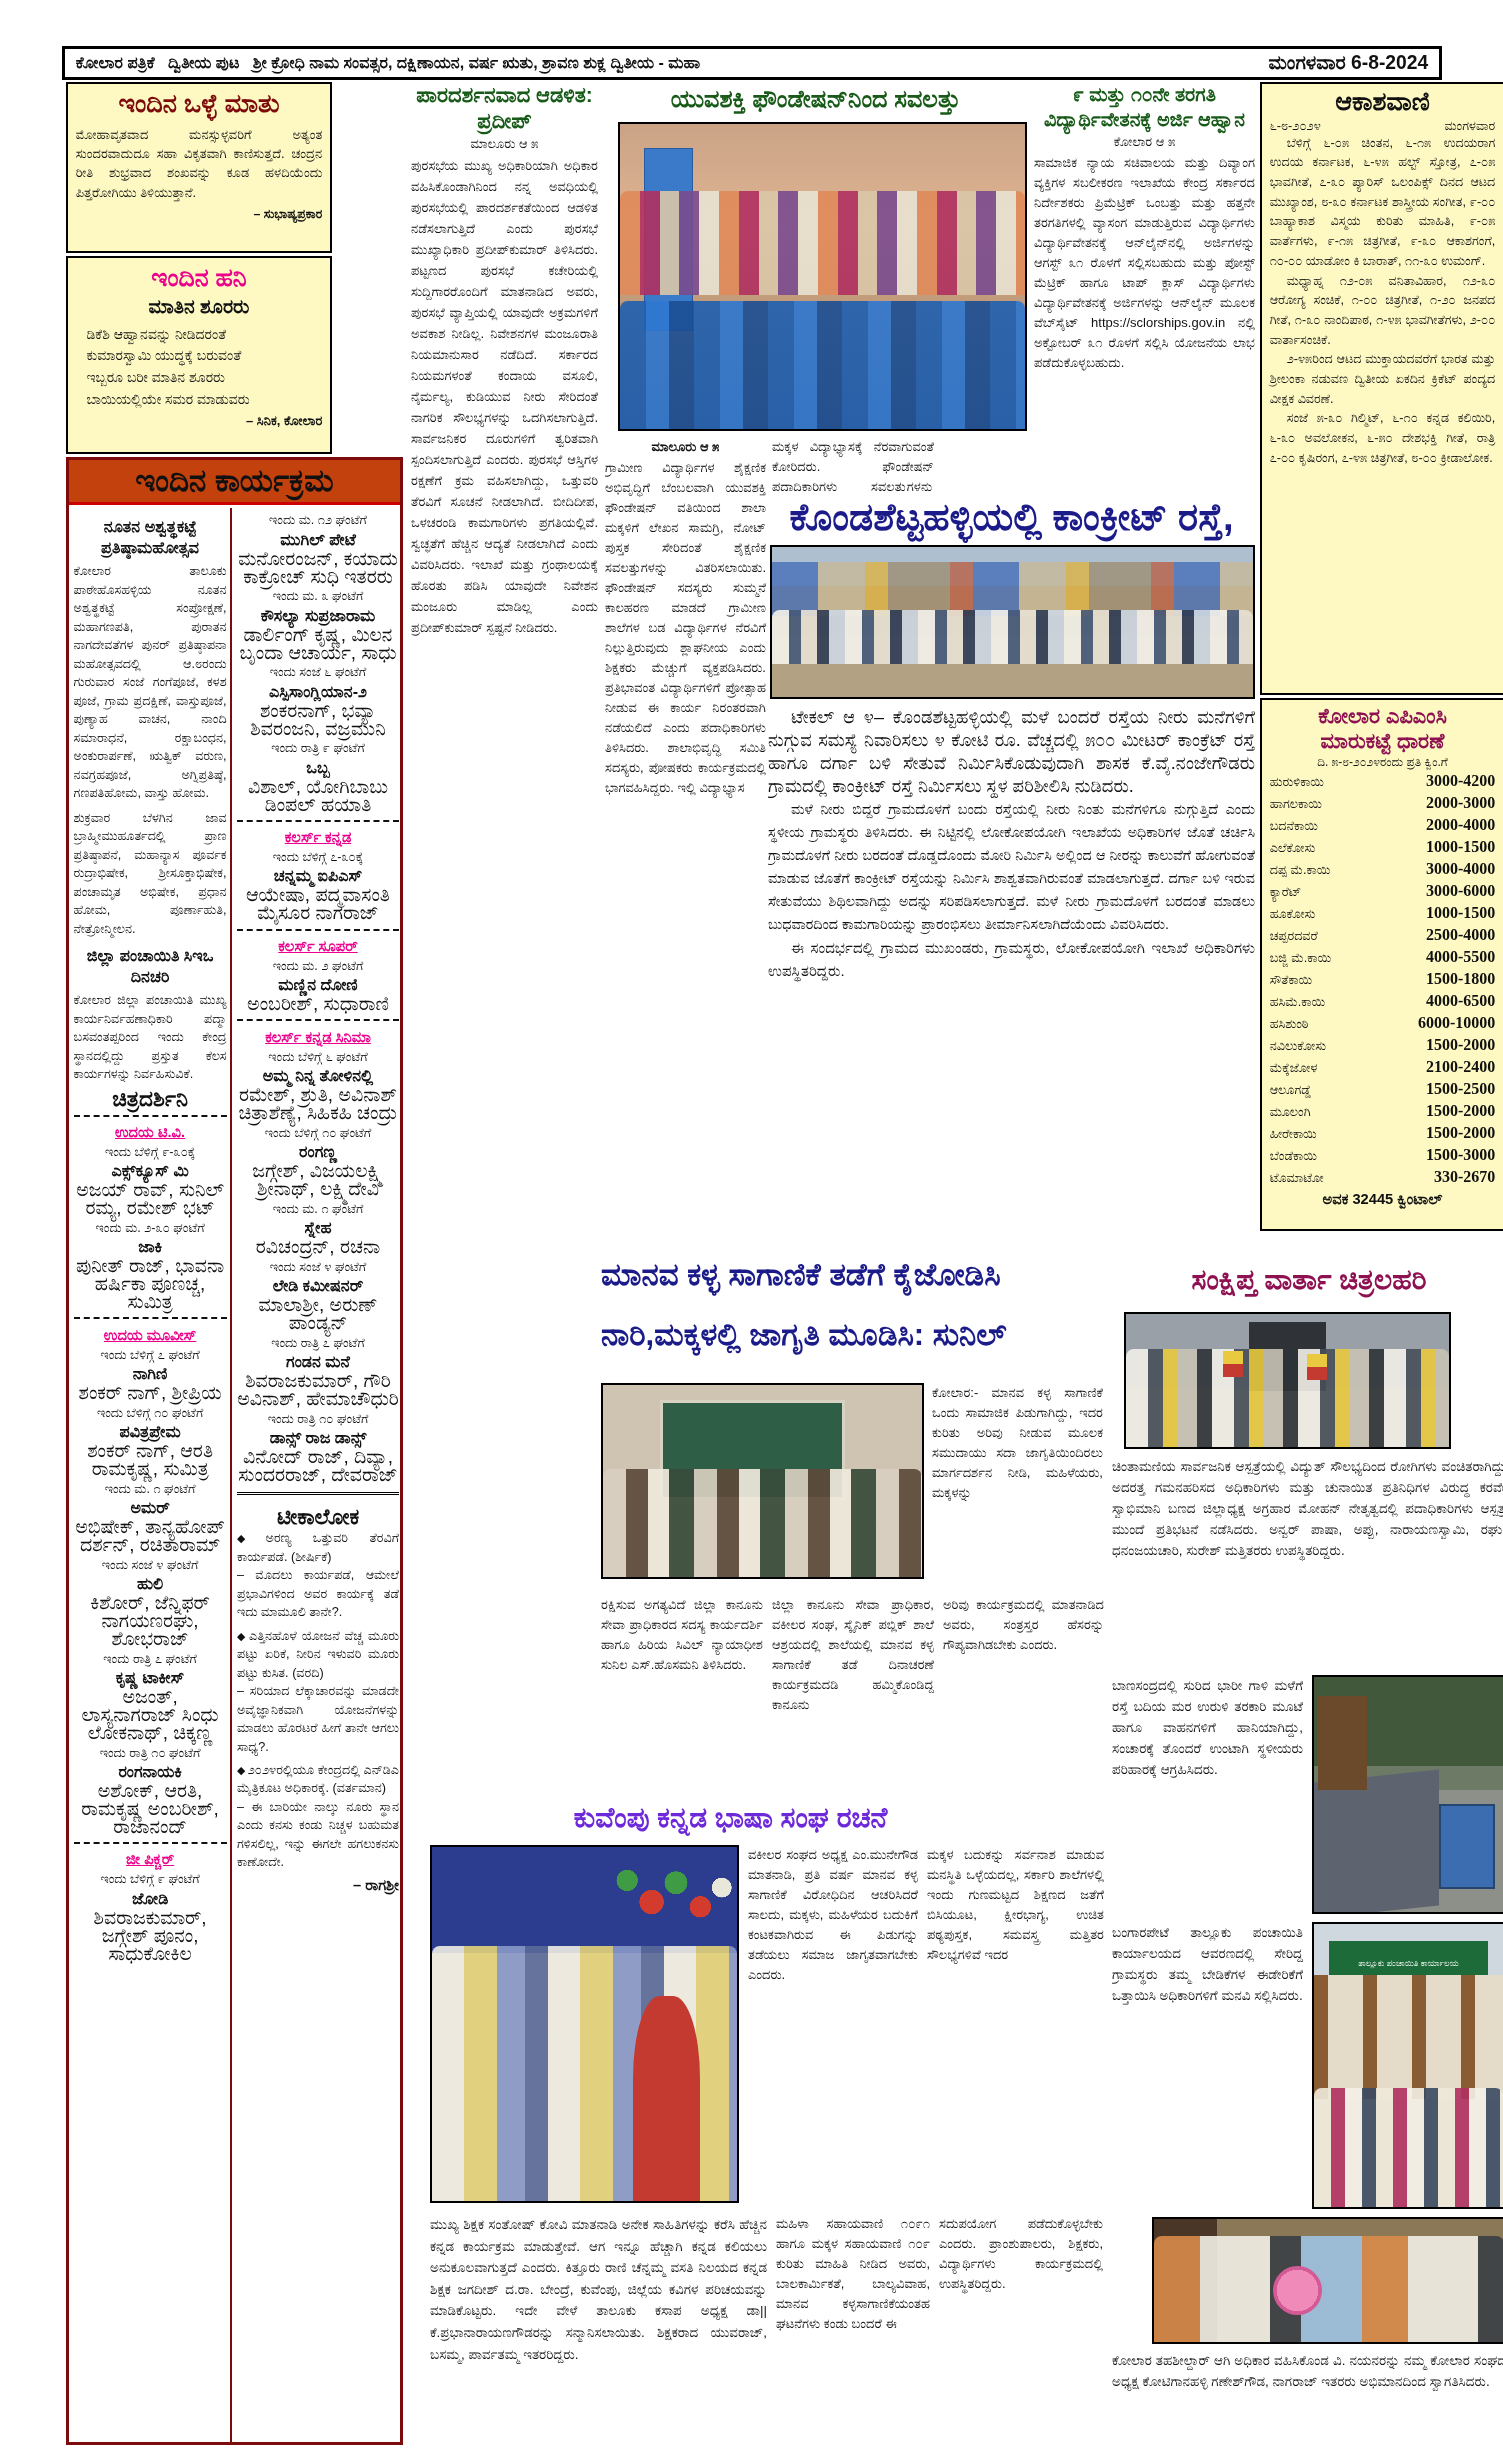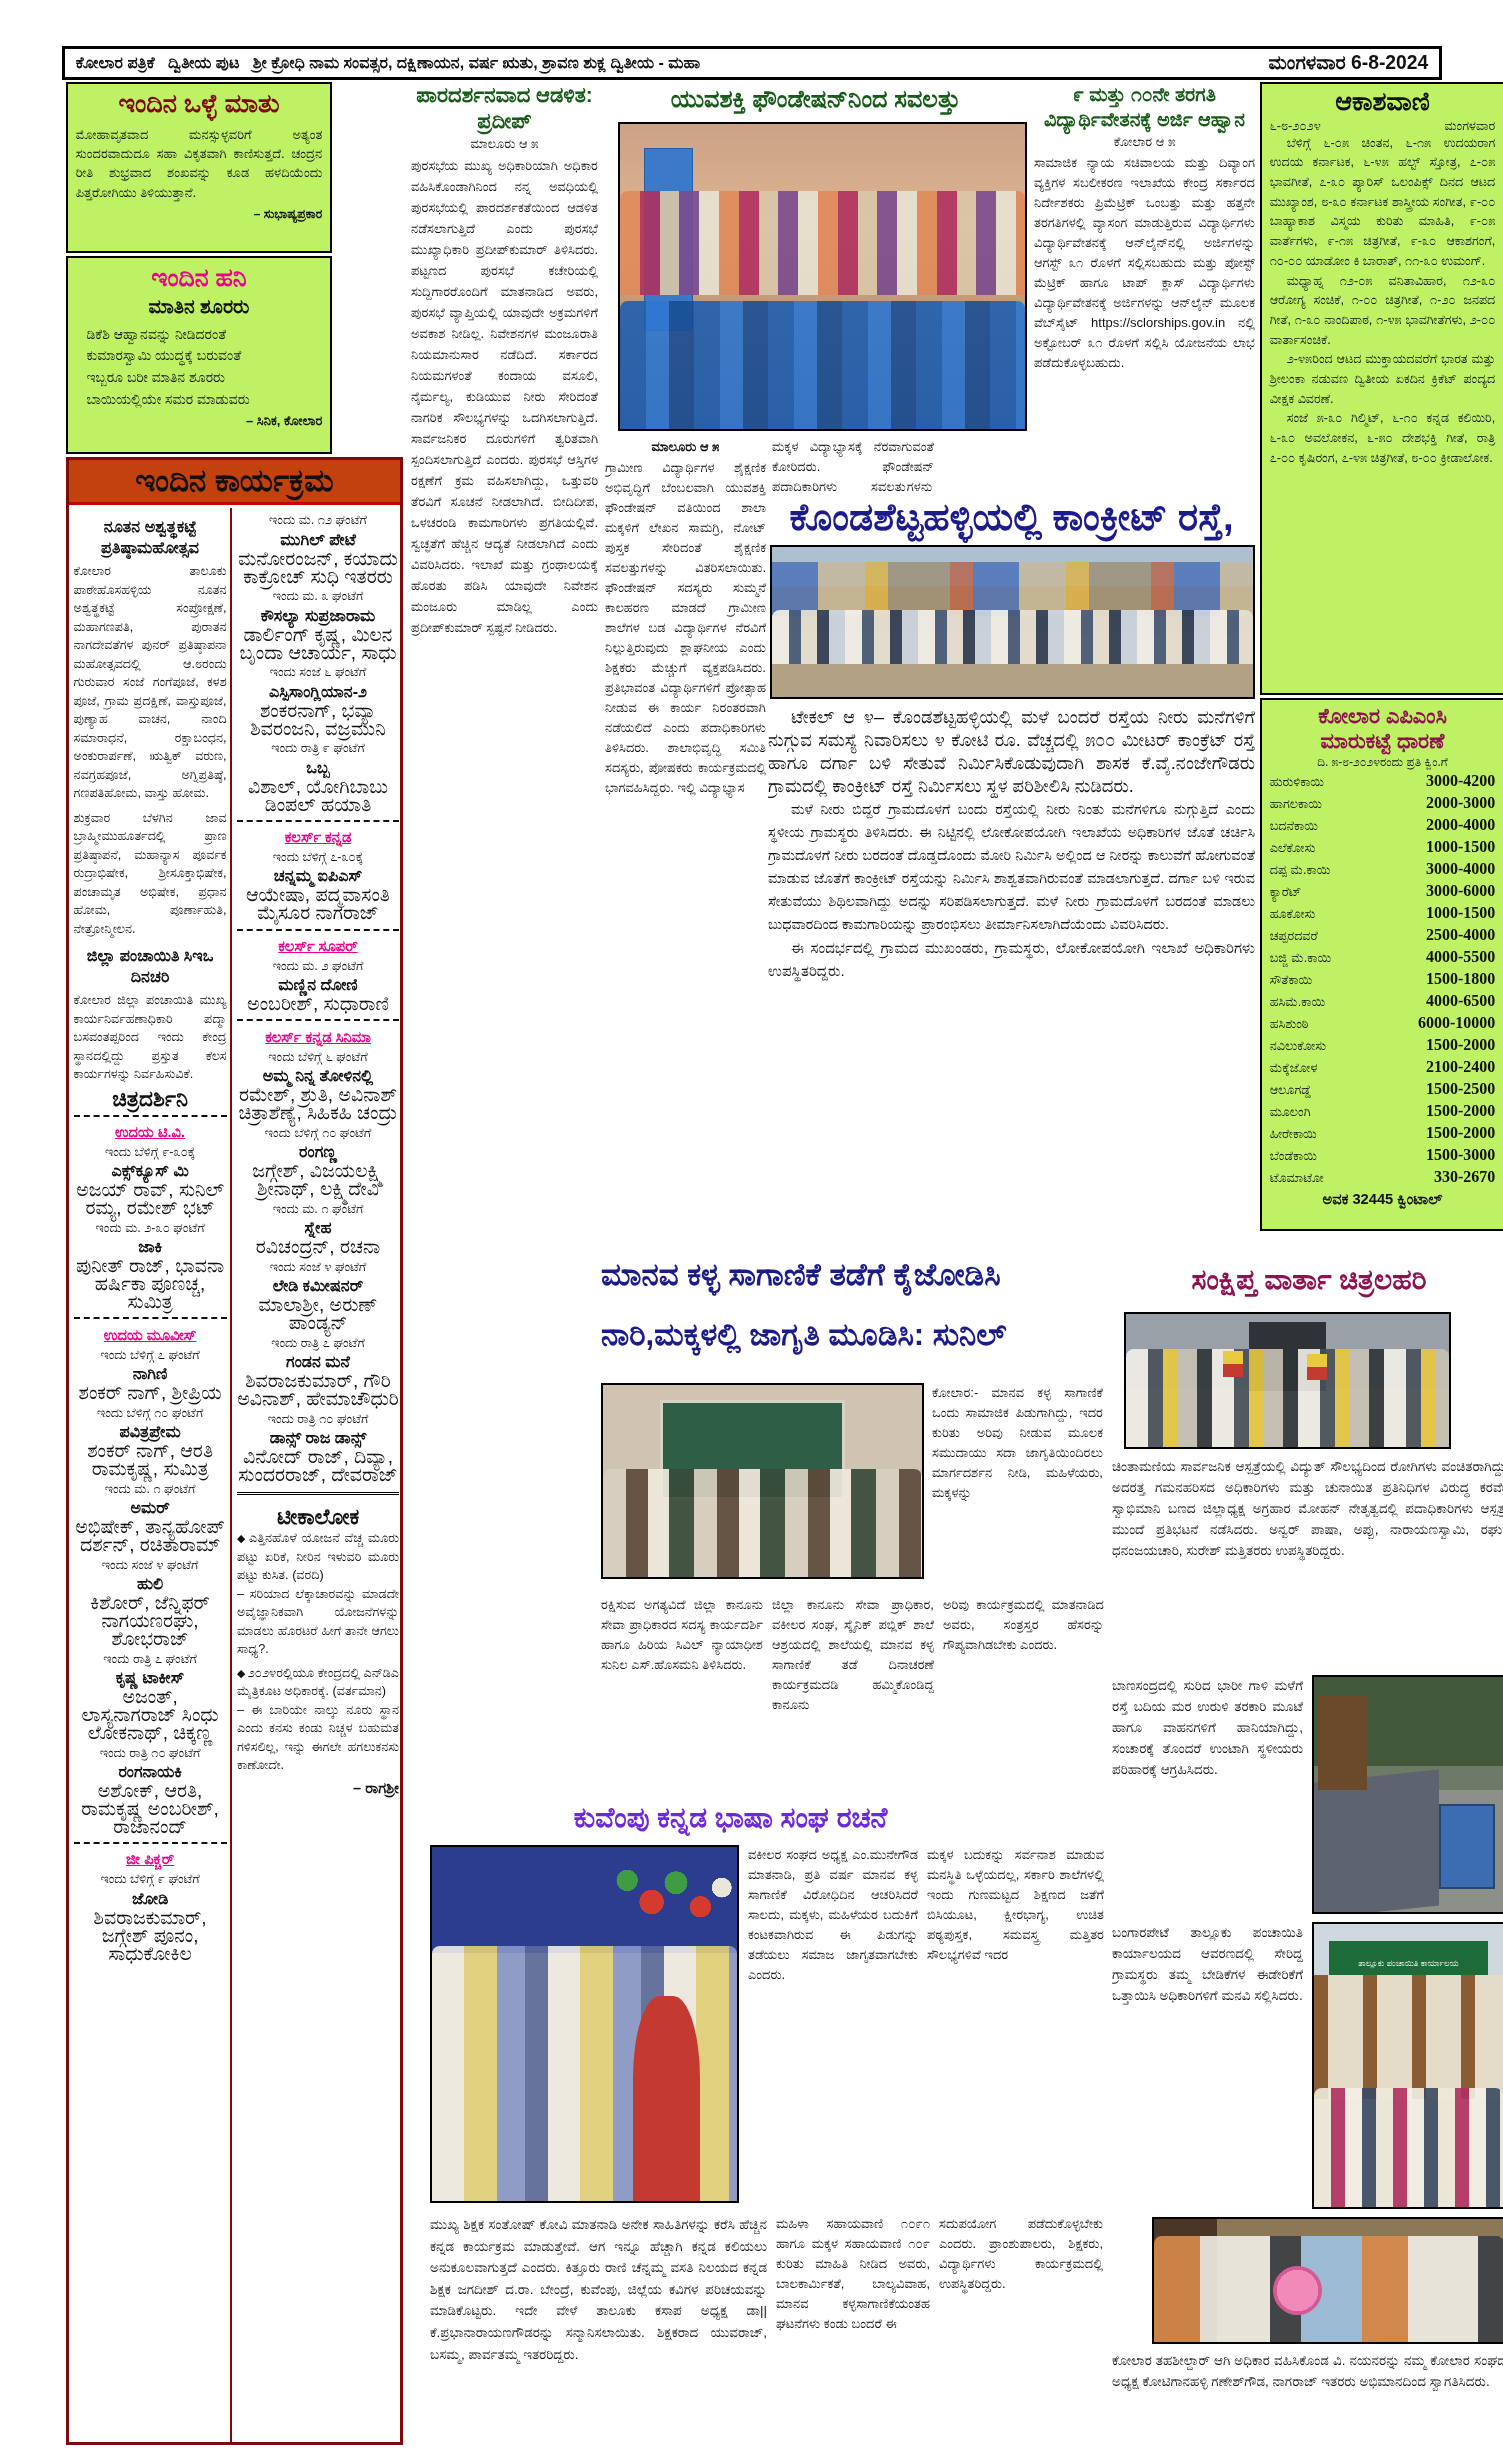--- a/index.html
+++ b/index.html
@@ -1,20 +1,20 @@
 <!DOCTYPE html>
 <html style="font-size:12.4px"><head>
 <meta charset="utf-8">
 <style>
   * { margin:0; padding:0; box-sizing:border-box; }
   html,body { background:#ffffff; }
   body { font-family:"Liberation Sans", sans-serif; color:#111; }
   #paper { position:relative; width:1504px; height:2462px; background:#fff; overflow:hidden; }
   .abs { position:absolute; }
-  .box { border:2.3px solid #000; background:#bef264; }
+  .box { border:2.3px solid #000; background:#fef9c3; }
   .jt { text-align:justify; }
   .b { font-weight:700; }
 
   
   #masthead { left:62px; top:46px; width:1380px; height:34px; border:3.1px solid #000;
     display:flex; align-items:center; justify-content:space-between; padding:0 10.8px; font-weight:700; font-size:16px; }
 
   
   #goodword { left:66px; top:82px; width:266px; height:171px; padding:4.6px 7.7px; }
   #goodword .ttl { color:#7e0b0b; font-size:25.5px; font-weight:700; text-align:center; margin-bottom:6.2px; }
@@ -323,20 +323,24 @@
 
             <div class="lst-time">ಇಂದು ರಾತ್ರಿ ೧೦ ಘಂಟೆಗೆ</div>
             <div class="lst-title">ಡಾನ್ಸ್ ರಾಜ ಡಾನ್ಸ್</div>
             <div class="lst-cast">ವಿನೋದ್ ರಾಜ್, ದಿವ್ಯಾ, ಸುಂದರರಾಜ್, ದೇವರಾಜ್</div>
           </div>
         </div>
       <div id="teeka">
         <div class="ttl">ಟೀಕಾಲೋಕ</div>
         <div>
 
+        <div>
+              <div class="tk-q">ಅರಣ್ಯ ಒತ್ತುವರಿ ತೆರವಿಗೆ ಕಾರ್ಯಪಡೆ. (ಶೀರ್ಷಿಕೆ)</div>
+              <div class="tk-a">– ಮೊದಲು ಕಾರ್ಯಪಡೆ, ಆಮೇಲೆ ಪ್ರಭಾವಿಗಳಿಂದ ಅವರ ಕಾರ್ಯಕ್ಕೆ ತಡೆ ಇದು ಮಾಮೂಲಿ ತಾನೇ?.</div>
+            </div>
             <div>
               <div class="tk-q">ಎತ್ತಿನಹೊಳೆ ಯೋಜನೆ ವೆಚ್ಚ ಮೂರು ಪಟ್ಟು ಏರಿಕೆ, ನೀರಿನ ಇಳುವರಿ ಮೂರು ಪಟ್ಟು ಕುಸಿತ. (ವರದಿ)</div>
               <div class="tk-a">– ಸರಿಯಾದ ಲೆಕ್ಕಾಚಾರವನ್ನು ಮಾಡದೇ ಅವೈಜ್ಞಾನಿಕವಾಗಿ ಯೋಜನೆಗಳನ್ನು ಮಾಡಲು ಹೊರಟರೆ ಹೀಗೆ ತಾನೇ ಆಗಲು ಸಾಧ್ಯ?.</div>
             </div>
             <div>
               <div class="tk-q">೨೦೨೪ರಲ್ಲಿಯೂ ಕೇಂದ್ರದಲ್ಲಿ ಎನ್‌ಡಿಎ ಮೈತ್ರಿಕೂಟ ಅಧಿಕಾರಕ್ಕೆ. (ವರ್ತಮಾನ)</div>
               <div class="tk-a">– ಈ ಬಾರಿಯೇ ನಾಲ್ಕು ನೂರು ಸ್ಥಾನ ಎಂದು ಕನಸು ಕಂಡು ನಿಚ್ಚಳ ಬಹುಮತ ಗಳಿಸಲಿಲ್ಲ, ಇನ್ನು ಈಗಲೇ ಹಗಲುಕನಸು ಕಾಣೋದೇ.</div>
             </div>
           </div>
         <div class="sg">– ರಾಗಶ್ರೀ</div>

